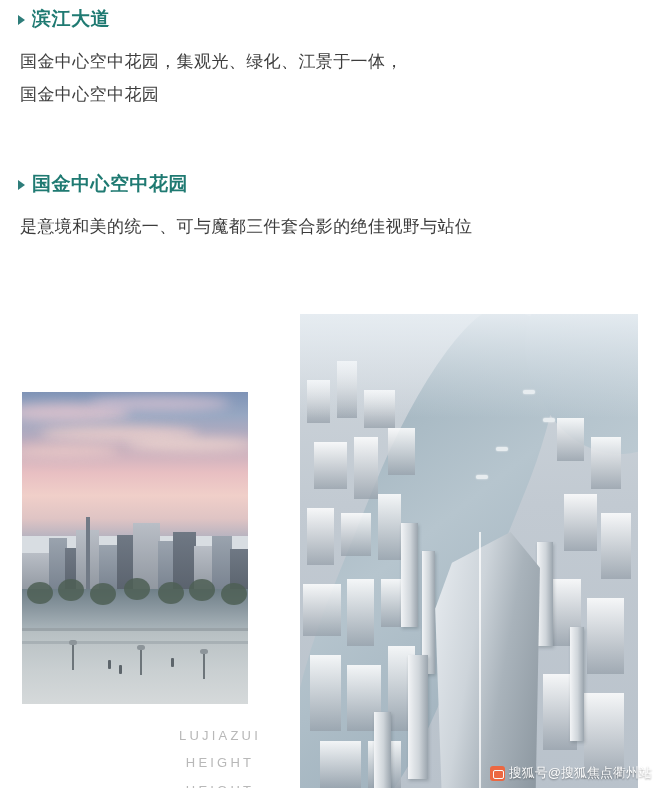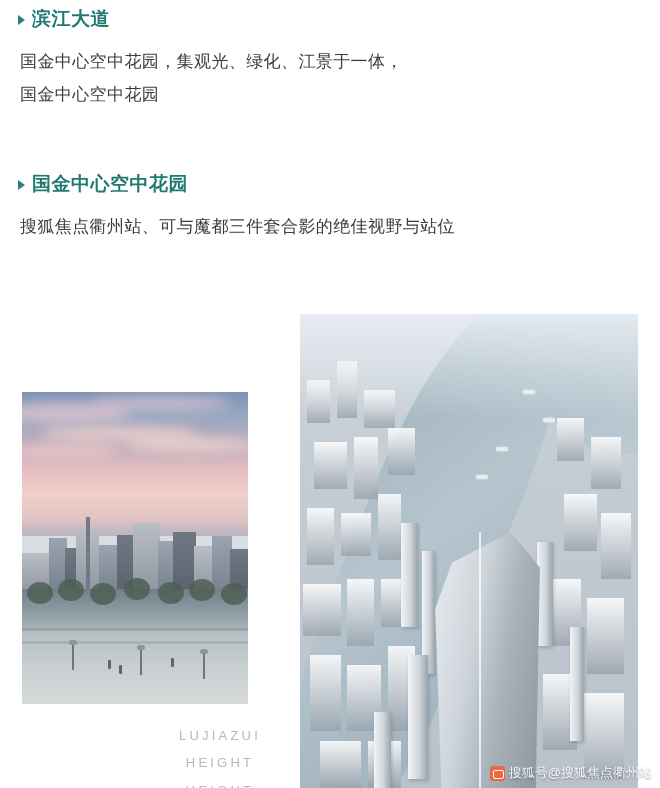--- a/index.html
+++ b/index.html
@@ -303,21 +303,21 @@
     </div>
     <p class="body-line">国金中心空中花园，集观光、绿化、江景于一体，</p>
     <p class="body-line">国金中心空中花园</p>
   </div>
 
   <div class="section sec-2">
     <div class="heading">
       <span class="bullet-tri"></span>
       <span class="heading-text">国金中心空中花园</span>
     </div>
-    <p class="body-line">搜狐焦点衢州站、可与魔都三件套合影的绝佳视野与站位</p>
+    <p class="body-line">是意境和美的统一、可与魔都三件套合影的绝佳视野与站位</p>
   </div>
 
   <div class="photo photo-left">
     <div class="bund-sky">
       <div class="cloud c1"></div>
       <div class="cloud c2"></div>
       <div class="cloud c3"></div>
       <div class="cloud c4"></div>
       <div class="cloud c5"></div>
     </div>

